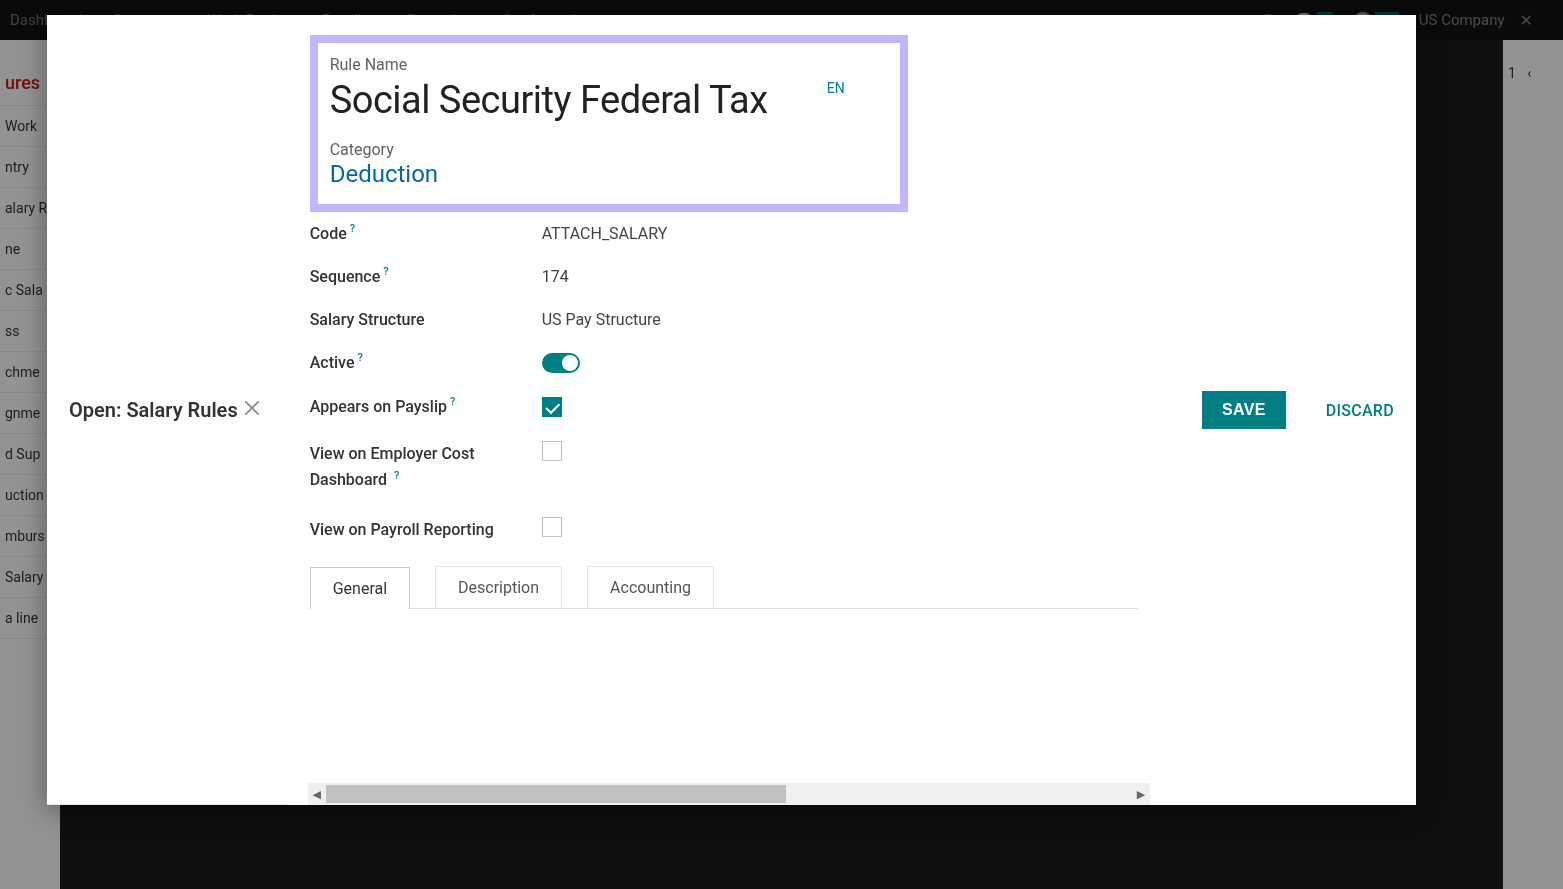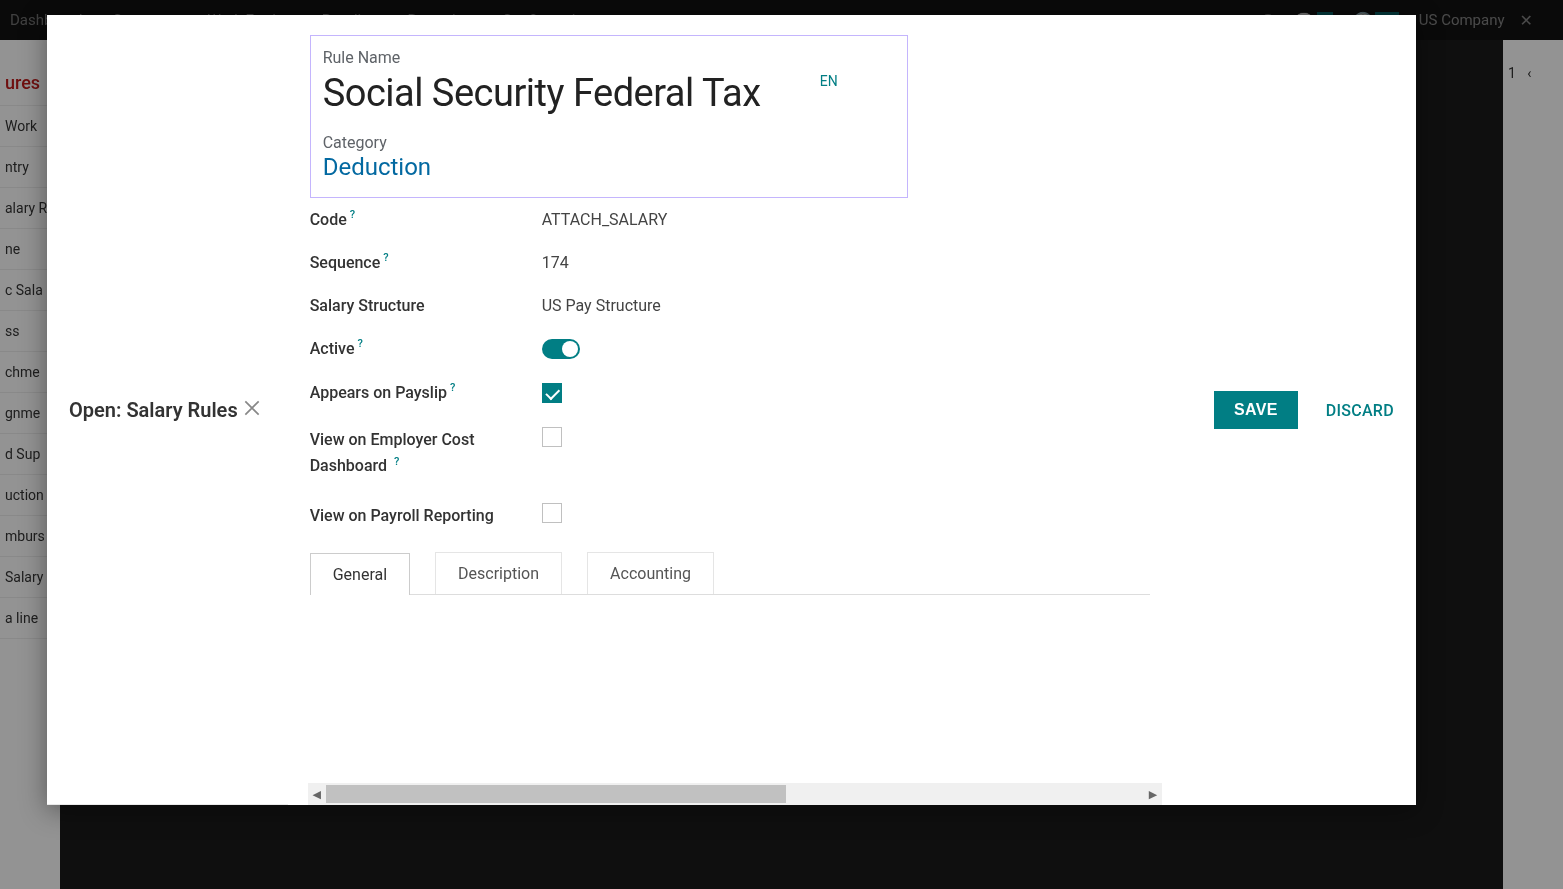--- a/index.html
+++ b/index.html
@@ -101,21 +101,21 @@
   left: 20px; right: 30px; bottom: 0;
   height: 22px;
   background: #f0f0f0;
   display: flex;
   align-items: center;
 }
 .hbar .arrow { width: 18px; text-align: center; color: #666; font-size: 11px; cursor: pointer; }
 .hbar .track { flex: 1; height: 100%; position: relative; }
 .hbar .thumb { position: absolute; left: 0; top: 2px; bottom: 2px; width: 460px; background: #c1c1c1; }
 .red-box {
-  border: 1px solid #c4b5fd;
+  border: 8px solid #c4b5fd;
   padding: 12px 12px 16px 12px;
   margin-bottom: 12px;
   width: 598px;
 }
 .label {
   color: #5f6368;
   font-size: 16px;
 }
 .rule-name-wrap { position: relative; }
 .rule-name-val {
@@ -221,21 +221,21 @@
   position: relative;
   top: 1px;
 }
 .tab.inactive {
   border-color: #e5e5e5;
 }
 .modal-footer {
   padding: 18px 22px;
   display: flex;
   align-items: center;
-  gap: 28px;
+  gap: 40px;
 }
 .btn-save {
   background: #017e84;
   color: #fff;
   font-weight: 600;
   font-size: 16px;
   border: none;
   padding: 10px 20px;
   cursor: pointer;
   letter-spacing: 0.3px;

